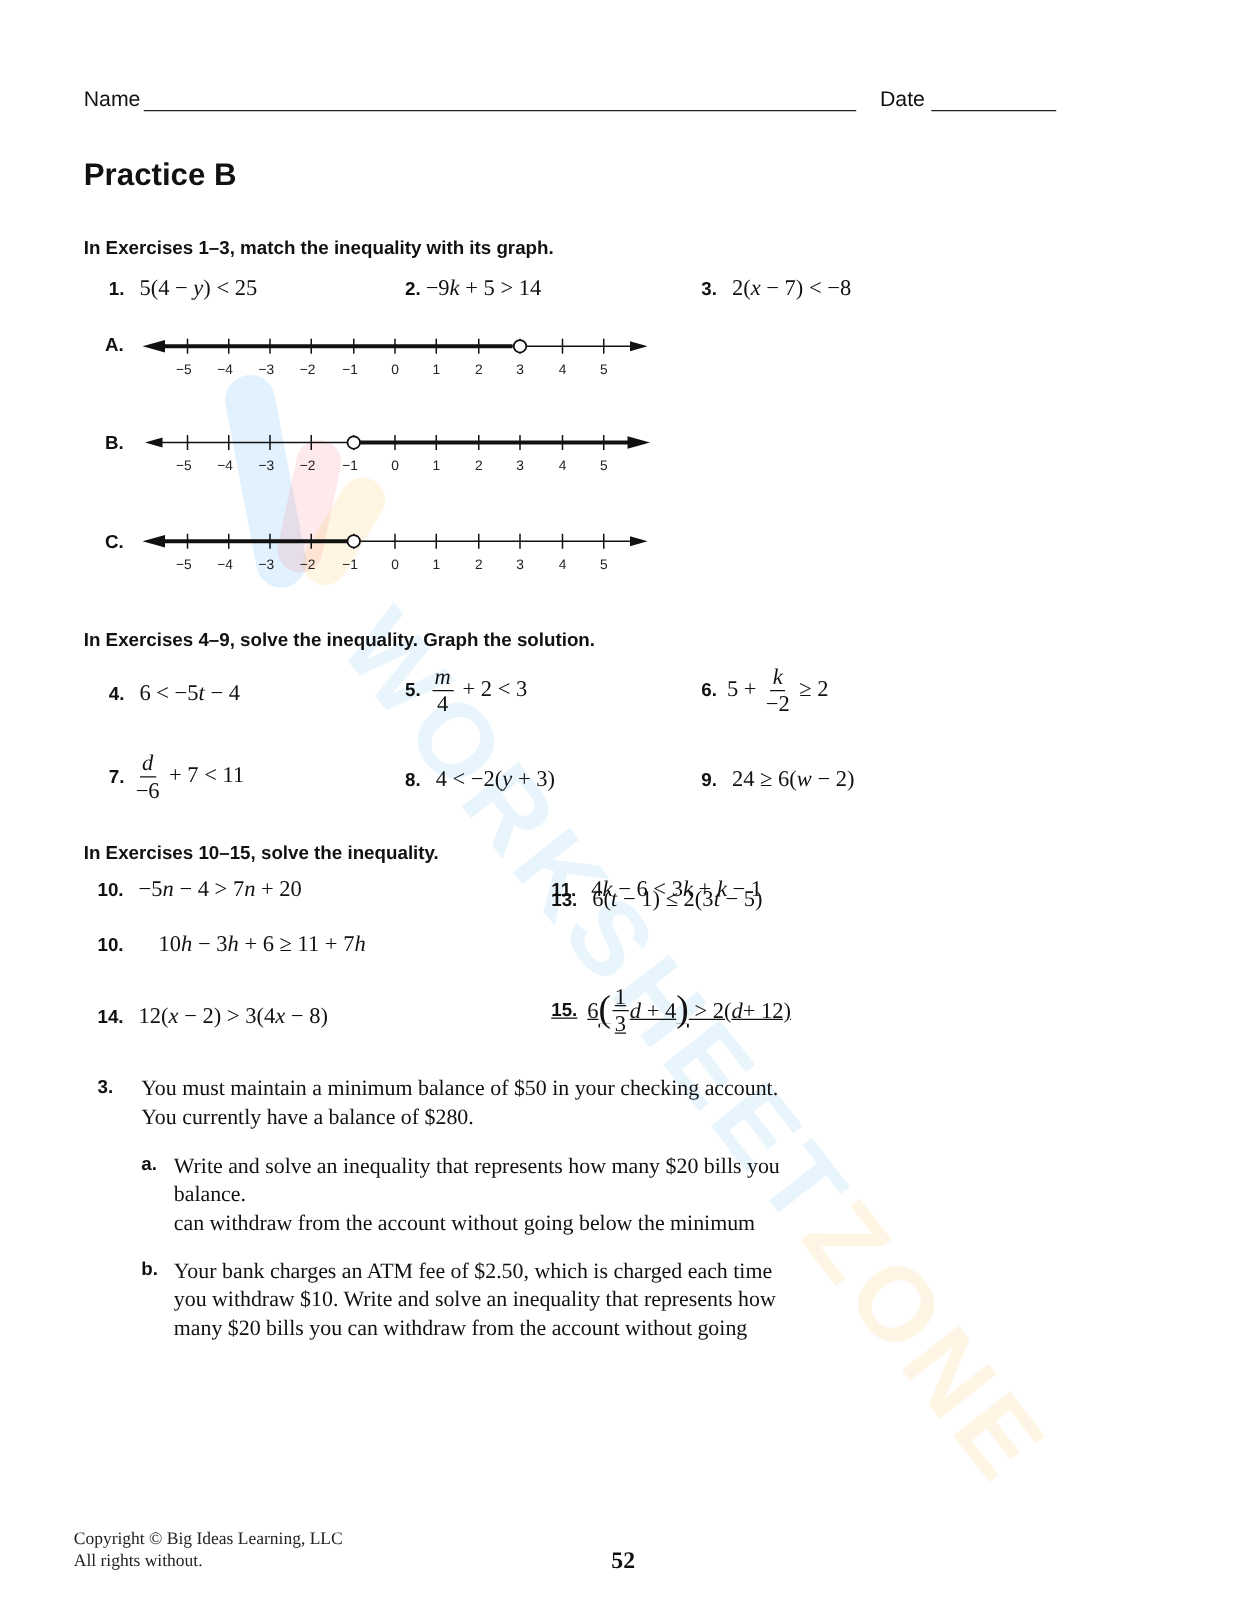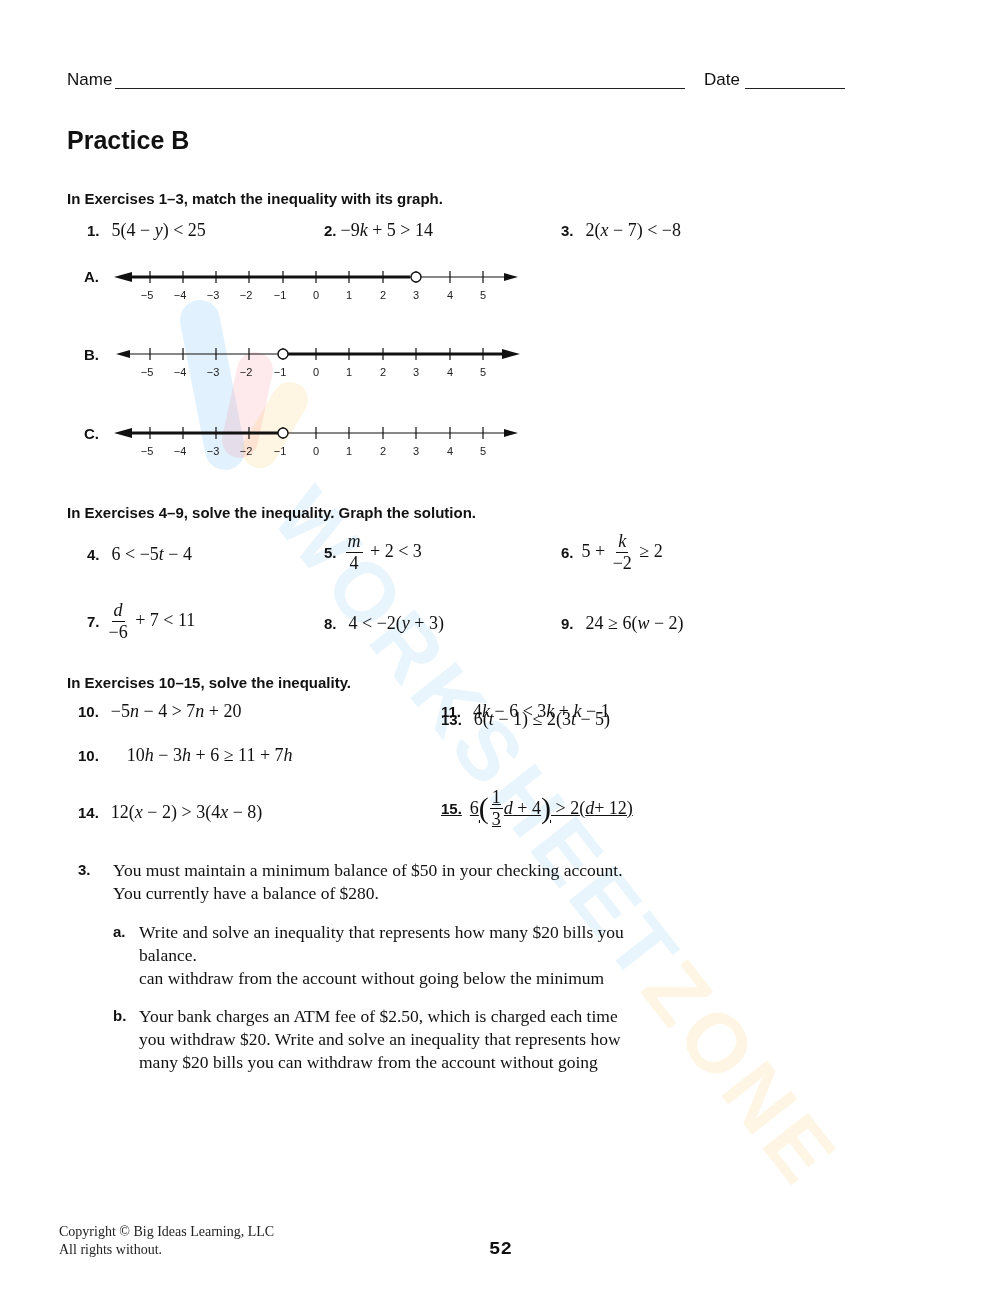--- a/index.html
+++ b/index.html
@@ -22,21 +22,21 @@
   .eq { font-family: "Liberation Serif", serif; font-size: 18px; white-space: nowrap; }
   .eq i { font-style: italic; }
   .frac { display: inline-flex; flex-direction: column; align-items: center; vertical-align: middle; margin: 0 3px; line-height: 1.05; }
   .frac .n { border-bottom: 1px solid #111; padding: 0 2px 1px; font-style: italic; }
   .frac .d { padding-top: 1px; }
   .bigp { font-size: 30px; vertical-align: middle; font-weight: 100; }
 
   .gl { font-family: "Liberation Sans", sans-serif; font-weight: bold; font-size: 15px; }
   .body-text { font-family: Liberation Serif, serif; font-size: 17.5px; line-height: 23px; }
   .copy { font-family: "Liberation Serif", serif; font-size: 14px; line-height: 18px; color: #222; }
-  .pageno { font-family: Liberation Mono, monospace; font-weight: bold; font-size: 19px; }
+  .pageno { font-family: Liberation Serif, serif; font-weight: bold; font-size: 19px; }
 </style>
 </head>
 <body>
 
 <div class="wm" style="left:0;top:0;width:1000px;height:1294px;">
   <svg width="1000" height="1294" style="position:absolute;left:0;top:0;">
     <line x1="200" y1="320" x2="225" y2="450" stroke="rgba(120,190,245,0.22)" stroke-width="40" stroke-linecap="round"></line>
     <line x1="255" y1="370" x2="240" y2="440" stroke="rgba(250,140,150,0.18)" stroke-width="36" stroke-linecap="round"></line>
     <line x1="290" y1="400" x2="260" y2="450" stroke="rgba(255,200,100,0.18)" stroke-width="36" stroke-linecap="round"></line>
   </svg>
@@ -265,21 +265,21 @@
     <div>Write and solve an inequality that represents how many $20 bills you</div>
     <div>balance.</div>
     <div>can withdraw from the account without going below the minimum</div>
   </div>
 </div>
 
 <div class="abs" style="left:113px;top:1005px;width:560px;display:flex;">
   <span class="num" style="width:26px;padding-top:2px;">b.</span>
   <div class="body-text">
     <div>Your bank charges an ATM fee of $2.50, which is charged each time</div>
-    <div>you withdraw $20. Write and solve an inequality that represents how</div>
+    <div>you withdraw $10. Write and solve an inequality that represents how</div>
     <div>many $20 bills you can withdraw from the account without going</div>
   </div>
 </div>
 
 <div class="abs copy" style="left:59px;top:1223px;">
   <div>Copyright © Big Ideas Learning, LLC</div>
   <div>All rights without.</div>
 </div>
 <div class="abs pageno" style="left:489px;top:1238px;">52</div>
 

